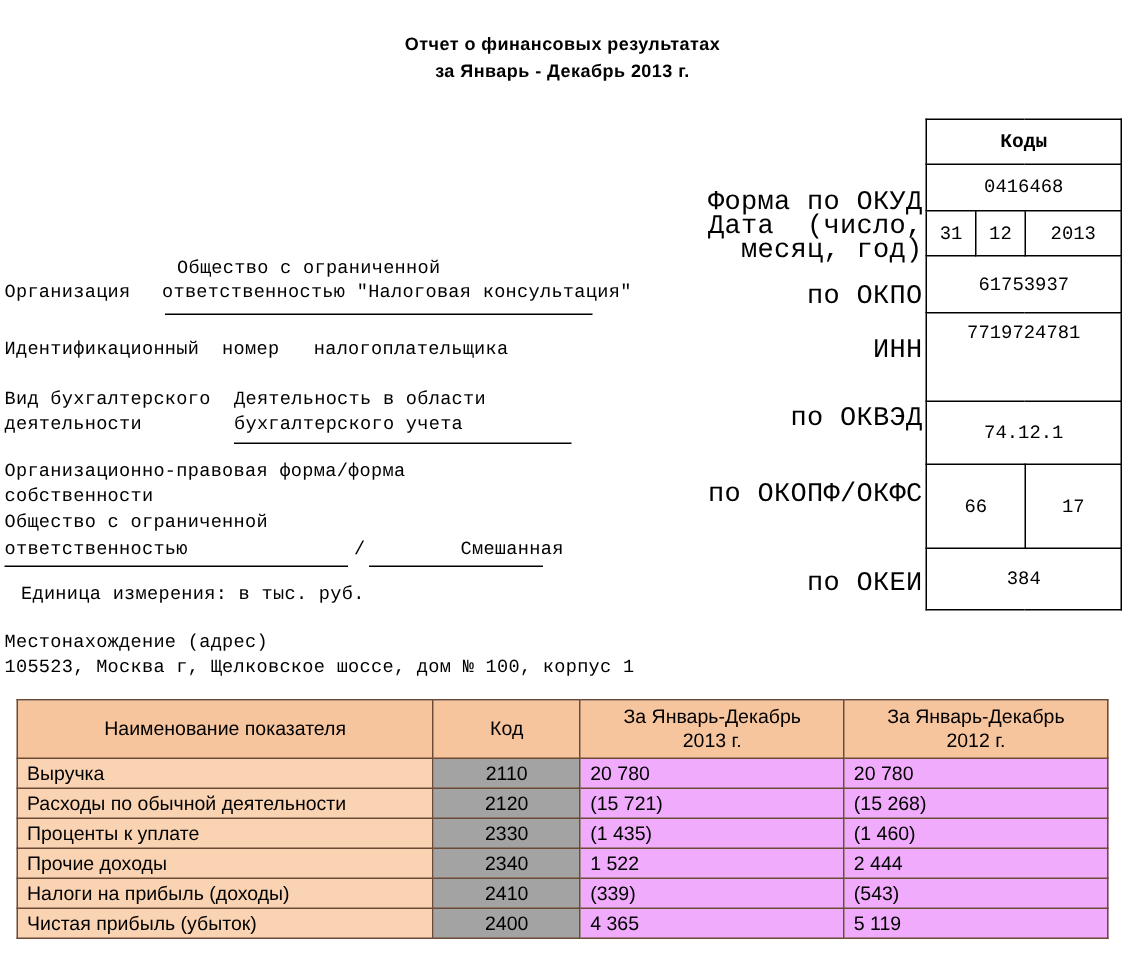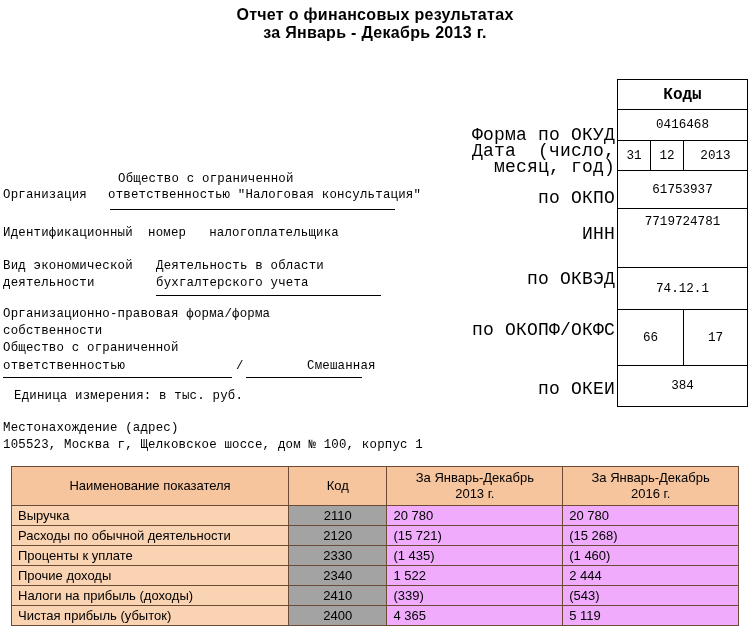--- a/index.html
+++ b/index.html
@@ -12,27 +12,27 @@
     height: 639px;
     position: relative;
     font-family: "Liberation Sans", sans-serif;
     color: #000000;
     overflow: hidden;
   }
 
   
   .title-block {
     position: absolute;
-    top: 6px;
+    top: 20px;
     left: 0;
     width: 750px;
     text-align: center;
     font-family: "Liberation Sans", sans-serif;
     font-weight: bold;
-    font-size: 16px;
+    font-size: 12px;
     line-height: 18px;
     letter-spacing: 0.3px;
   }
 
   
   .form-area {
     position: absolute;
     left: 0;
     top: 70px;
     width: 750px;
@@ -74,21 +74,21 @@
     font-family: "Liberation Mono", monospace;
     font-size: 12.6px;
   }
   .codes-table td {
     border: 1.4px solid #000;
     text-align: center;
     vertical-align: middle;
     padding: 0;
     background: #fff;
   }
-  .ct-koды { height: 29px; font-weight: bold; font-size: 16px; }
+  .ct-koды { height: 29px; font-weight: bold; font-size: 13px; }
   .ct-okud { height: 30px; }
   .ct-date { height: 29px; }
   .ct-okpo { height: 37px; }
   .ct-inn  { height: 52px; }
   .ct-okved{ height: 41px; }
   .ct-okopf{ height: 55px; }
   .ct-okei { height: 40px; }
 
   
   .data-table {
@@ -130,21 +130,21 @@
 
 <div class="form-area">
 
   <div class="ftext" style="left:118px; top:101px;">Общество с ограниченной</div>
   <div class="ftext" style="left:3px; top:117px;">Организация</div>
   <div class="ftext" style="left:108px; top:117px;">ответственностью "Налоговая консультация"</div>
   <div class="rule" style="left:110px; top:139px; width:285px;"></div>
 
   <div class="ftext" style="left:3px; top:155px;">Идентификационный  номер   налогоплательщика</div>
 
-  <div class="ftext" style="left:3px; top:188px;">Вид экономической</div>
+  <div class="ftext" style="left:3px; top:188px;">Вид бухгалтерского</div>
   <div class="ftext" style="left:156px; top:188px;">Деятельность в области</div>
   <div class="ftext" style="left:3px; top:205px;">деятельности</div>
   <div class="ftext" style="left:156px; top:205px;">бухгалтерского учета</div>
   <div class="rule" style="left:156px; top:225px; width:225px;"></div>
 
   <div class="ftext" style="left:3px; top:236px;">Организационно-правовая форма/форма</div>
   <div class="ftext" style="left:3px; top:253px;">собственности</div>
   <div class="ftext" style="left:3px; top:270px;">Общество с ограниченной</div>
   <div class="ftext" style="left:3px; top:288px;">ответственностью</div>
   <div class="ftext" style="left:236px; top:288px;">/</div>
@@ -206,21 +206,21 @@
       </th>
       <th class="col-code">
         <span>Код</span>
       </th>
       <th class="col-val">
         <div>За Январь-Декабрь</div>
         <div>2013 г.</div>
       </th>
       <th class="col-val">
         <div>За Январь-Декабрь</div>
-        <div>2016 г.</div>
+        <div>2012 г.</div>
       </th>
     </tr>
   </thead>
   <tbody>
     <tr>
       <td class="col-name">Выручка</td>
       <td class="col-code">2110</td>
       <td class="col-val">20 780</td>
       <td class="col-val">20 780</td>
     </tr>

